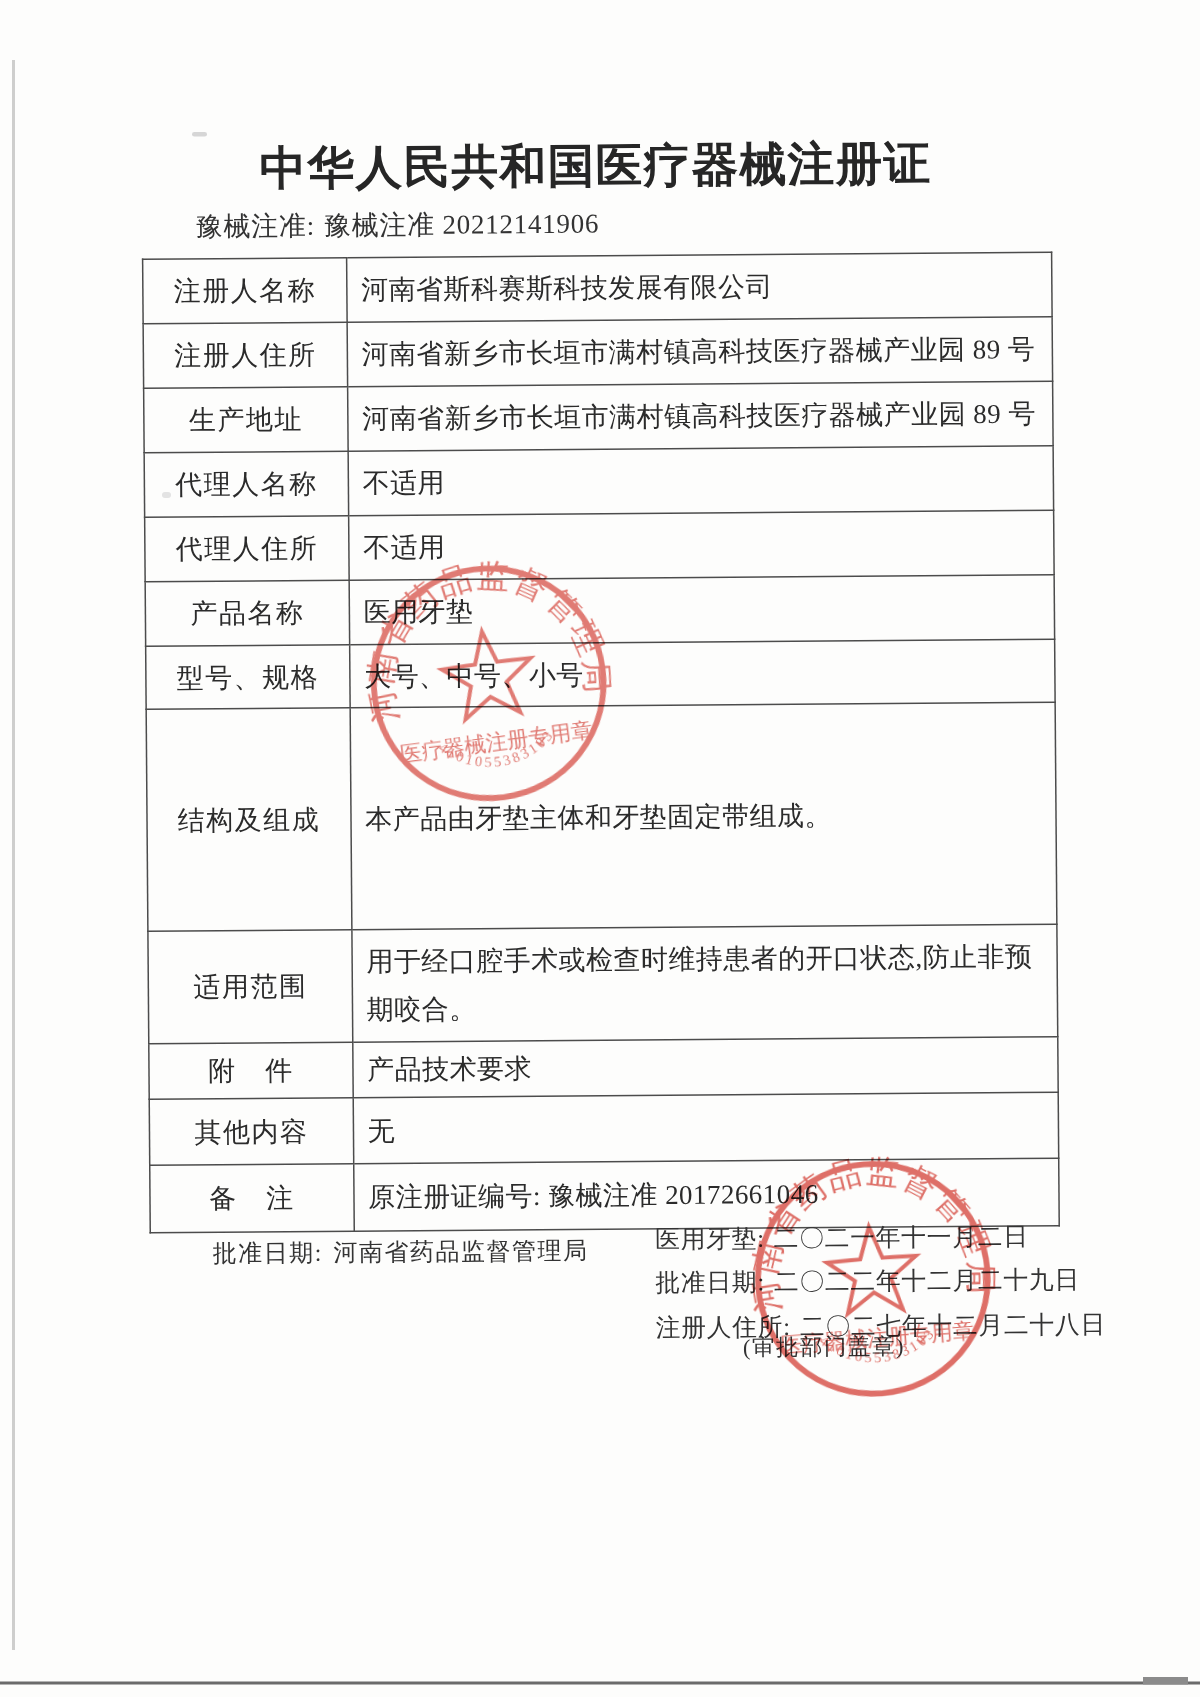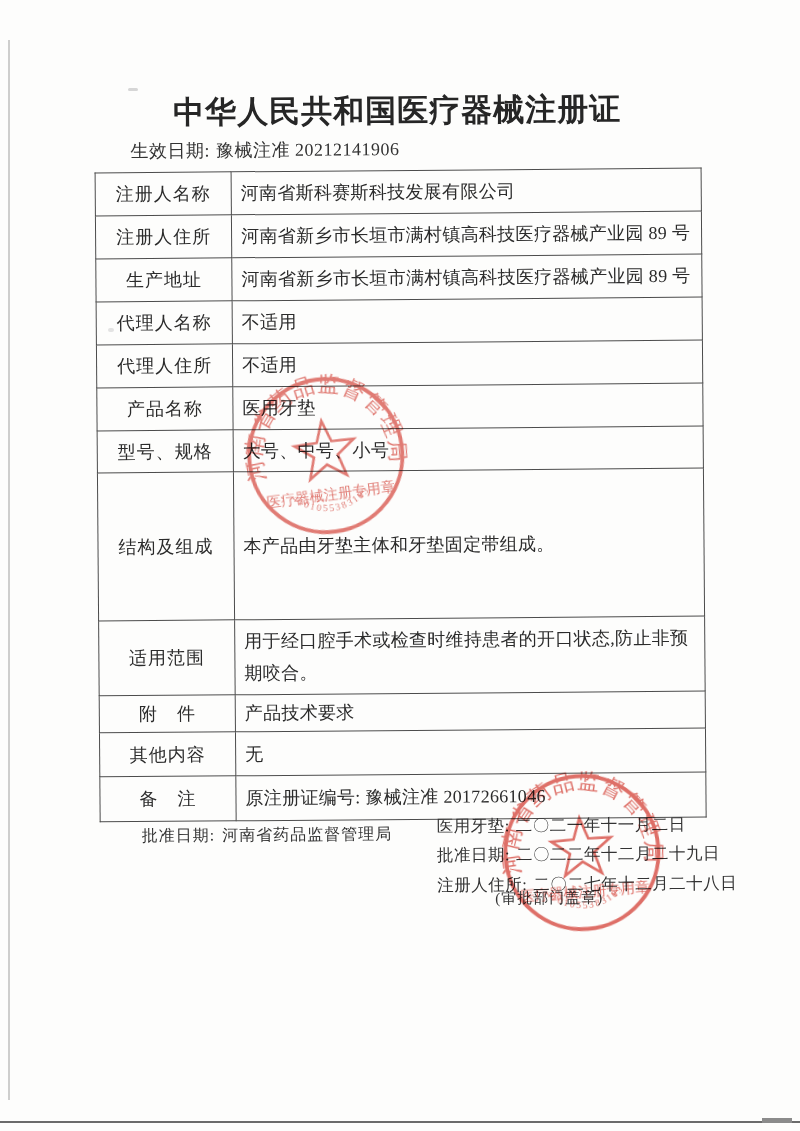--- a/index.html
+++ b/index.html
@@ -65,21 +65,21 @@
 <body>
 
 <div class="speck1"></div>
 <div class="speck2"></div>
 
 <div class="sheet">
 
   <h1 class="title">中华人民共和国医疗器械注册证</h1>
 
   <div class="regline">
-    <span>生效日期:</span><span class="regval">豫械注准 20212141906</span>
+    <span>豫械注准:</span><span class="regval">豫械注准 20212141906</span>
   </div>
 
   <table class="cert">
     <tbody>
       <tr class="r0">
         <td class="lbl">注册人名称</td>
         <td class="val">河南省斯科赛斯科技发展有限公司</td>
       </tr>
       <tr class="r1">
         <td class="lbl">注册人住所</td>

